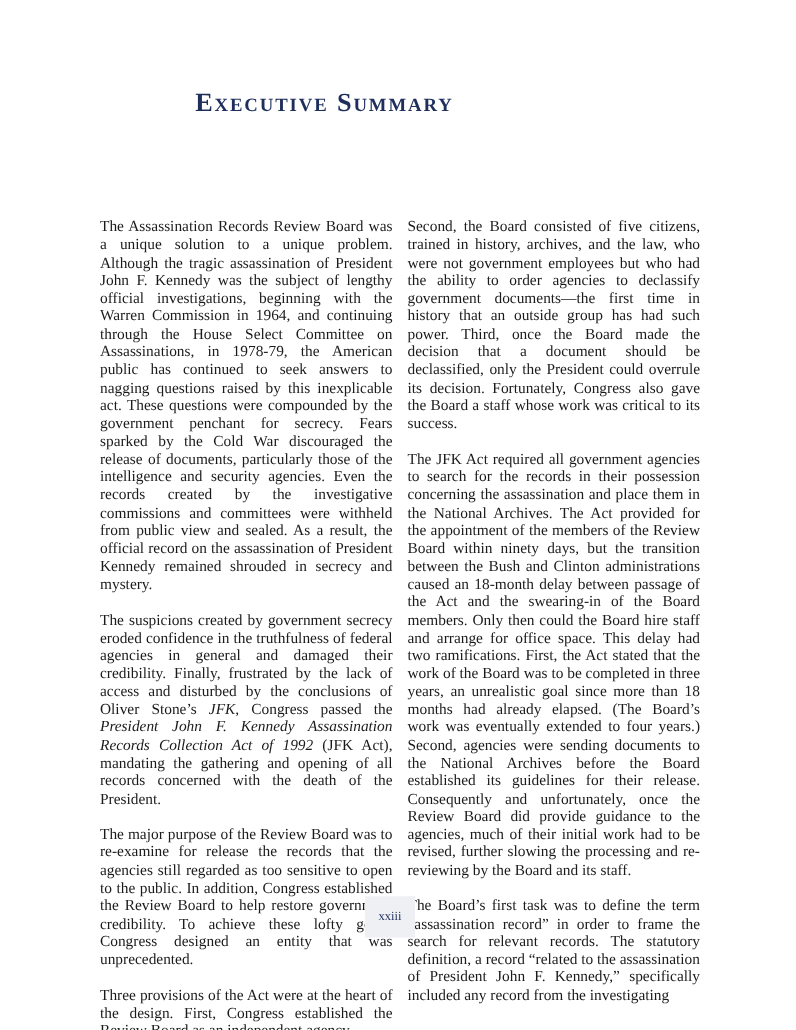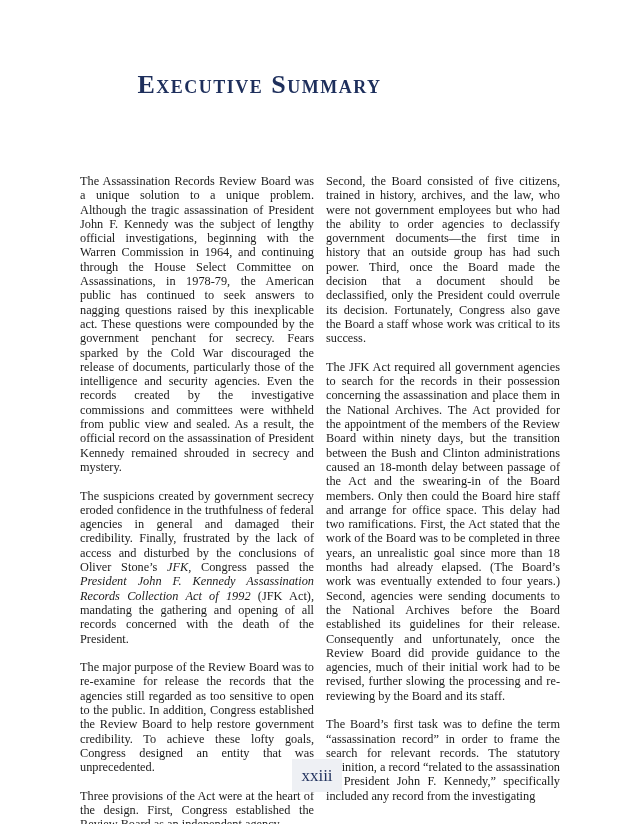--- a/index.html
+++ b/index.html
@@ -1,35 +1,35 @@
 <!DOCTYPE html>
 <html><head>
 <meta charset="utf-8">
 <style>
   html, body { margin: 0; padding: 0; background: #ffffff; }
   body { width: 637px; height: 824px; position: relative; overflow: hidden; }
   .title {
     position: absolute; left: 0; top: 70px; width: 519px; text-align: center;
     font-family: "Liberation Serif", serif; color: #1e2f5c;
-    font-size: 26px; letter-spacing: 1.5px; font-variant: small-caps; font-weight: bold;
+    font-size: 21px; letter-spacing: 1.5px; font-variant: small-caps; font-weight: bold;
     margin: 0;
   }
   .col {
     position: absolute; top: 174px; width: 234px;
     font-family: "Liberation Serif", serif; font-size: 12.3px; line-height: 14.3px;
     color: #1a1a1a; text-align: justify; hyphens: manual;
   }
   .col.left { left: 80px; }
   .col.right { left: 326px; font-family: Liberation Serif, serif; }
   .col p { margin: 0 0 14.3px 0; }
   .col p.tight { margin: 0; }
   .pagenum {
-    position: absolute; left: 292px; top: 759px; width: 50px; height: 33px;
+    position: absolute; left: 292px; top: 717px; width: 40px; height: 33px;
     background: #eef0f4; text-align: center; line-height: 33px;
-    font-family: "Liberation Serif", serif; font-size: 17px; color: #1e2f5c;
+    font-family: "Liberation Serif", serif; font-size: 10px; color: #1e2f5c;
   }
 </style>
 </head>
 <body>
 
 <h1 class="title">Executive Summary</h1>
 
 <div class="col left">
   <p>The Assassination Records Review Board was a unique solution to a unique problem. Although the tragic assassination of President John F. Kennedy was the subject of lengthy official investigations, beginning with the Warren Commission in 1964, and continuing through the House Select Committee on Assassinations, in 1978-79, the American public has continued to seek answers to nagging questions raised by this inexplicable act. These questions were compounded by the government penchant for secrecy. Fears sparked by the Cold War discouraged the release of documents, particularly those of the intelligence and security agencies. Even the records created by the investigative commissions and committees were withheld from public view and sealed. As a result, the official record on the assassination of President Kennedy remained shrouded in secrecy and mystery.</p>
   <p><span>The suspicions created by government secrecy eroded confidence in the truthfulness of federal agencies in general and damaged their credibility. Finally, frustrated by the lack of access and disturbed by the conclusions of Oliver Stone’s </span><i>JFK</i><span>, Congress passed the </span><i>President John F. Kennedy Assassination Records Collection Act of 1992</i><span> (JFK Act), mandating the gathering and opening of all records concerned with the death of the President.</span></p>

